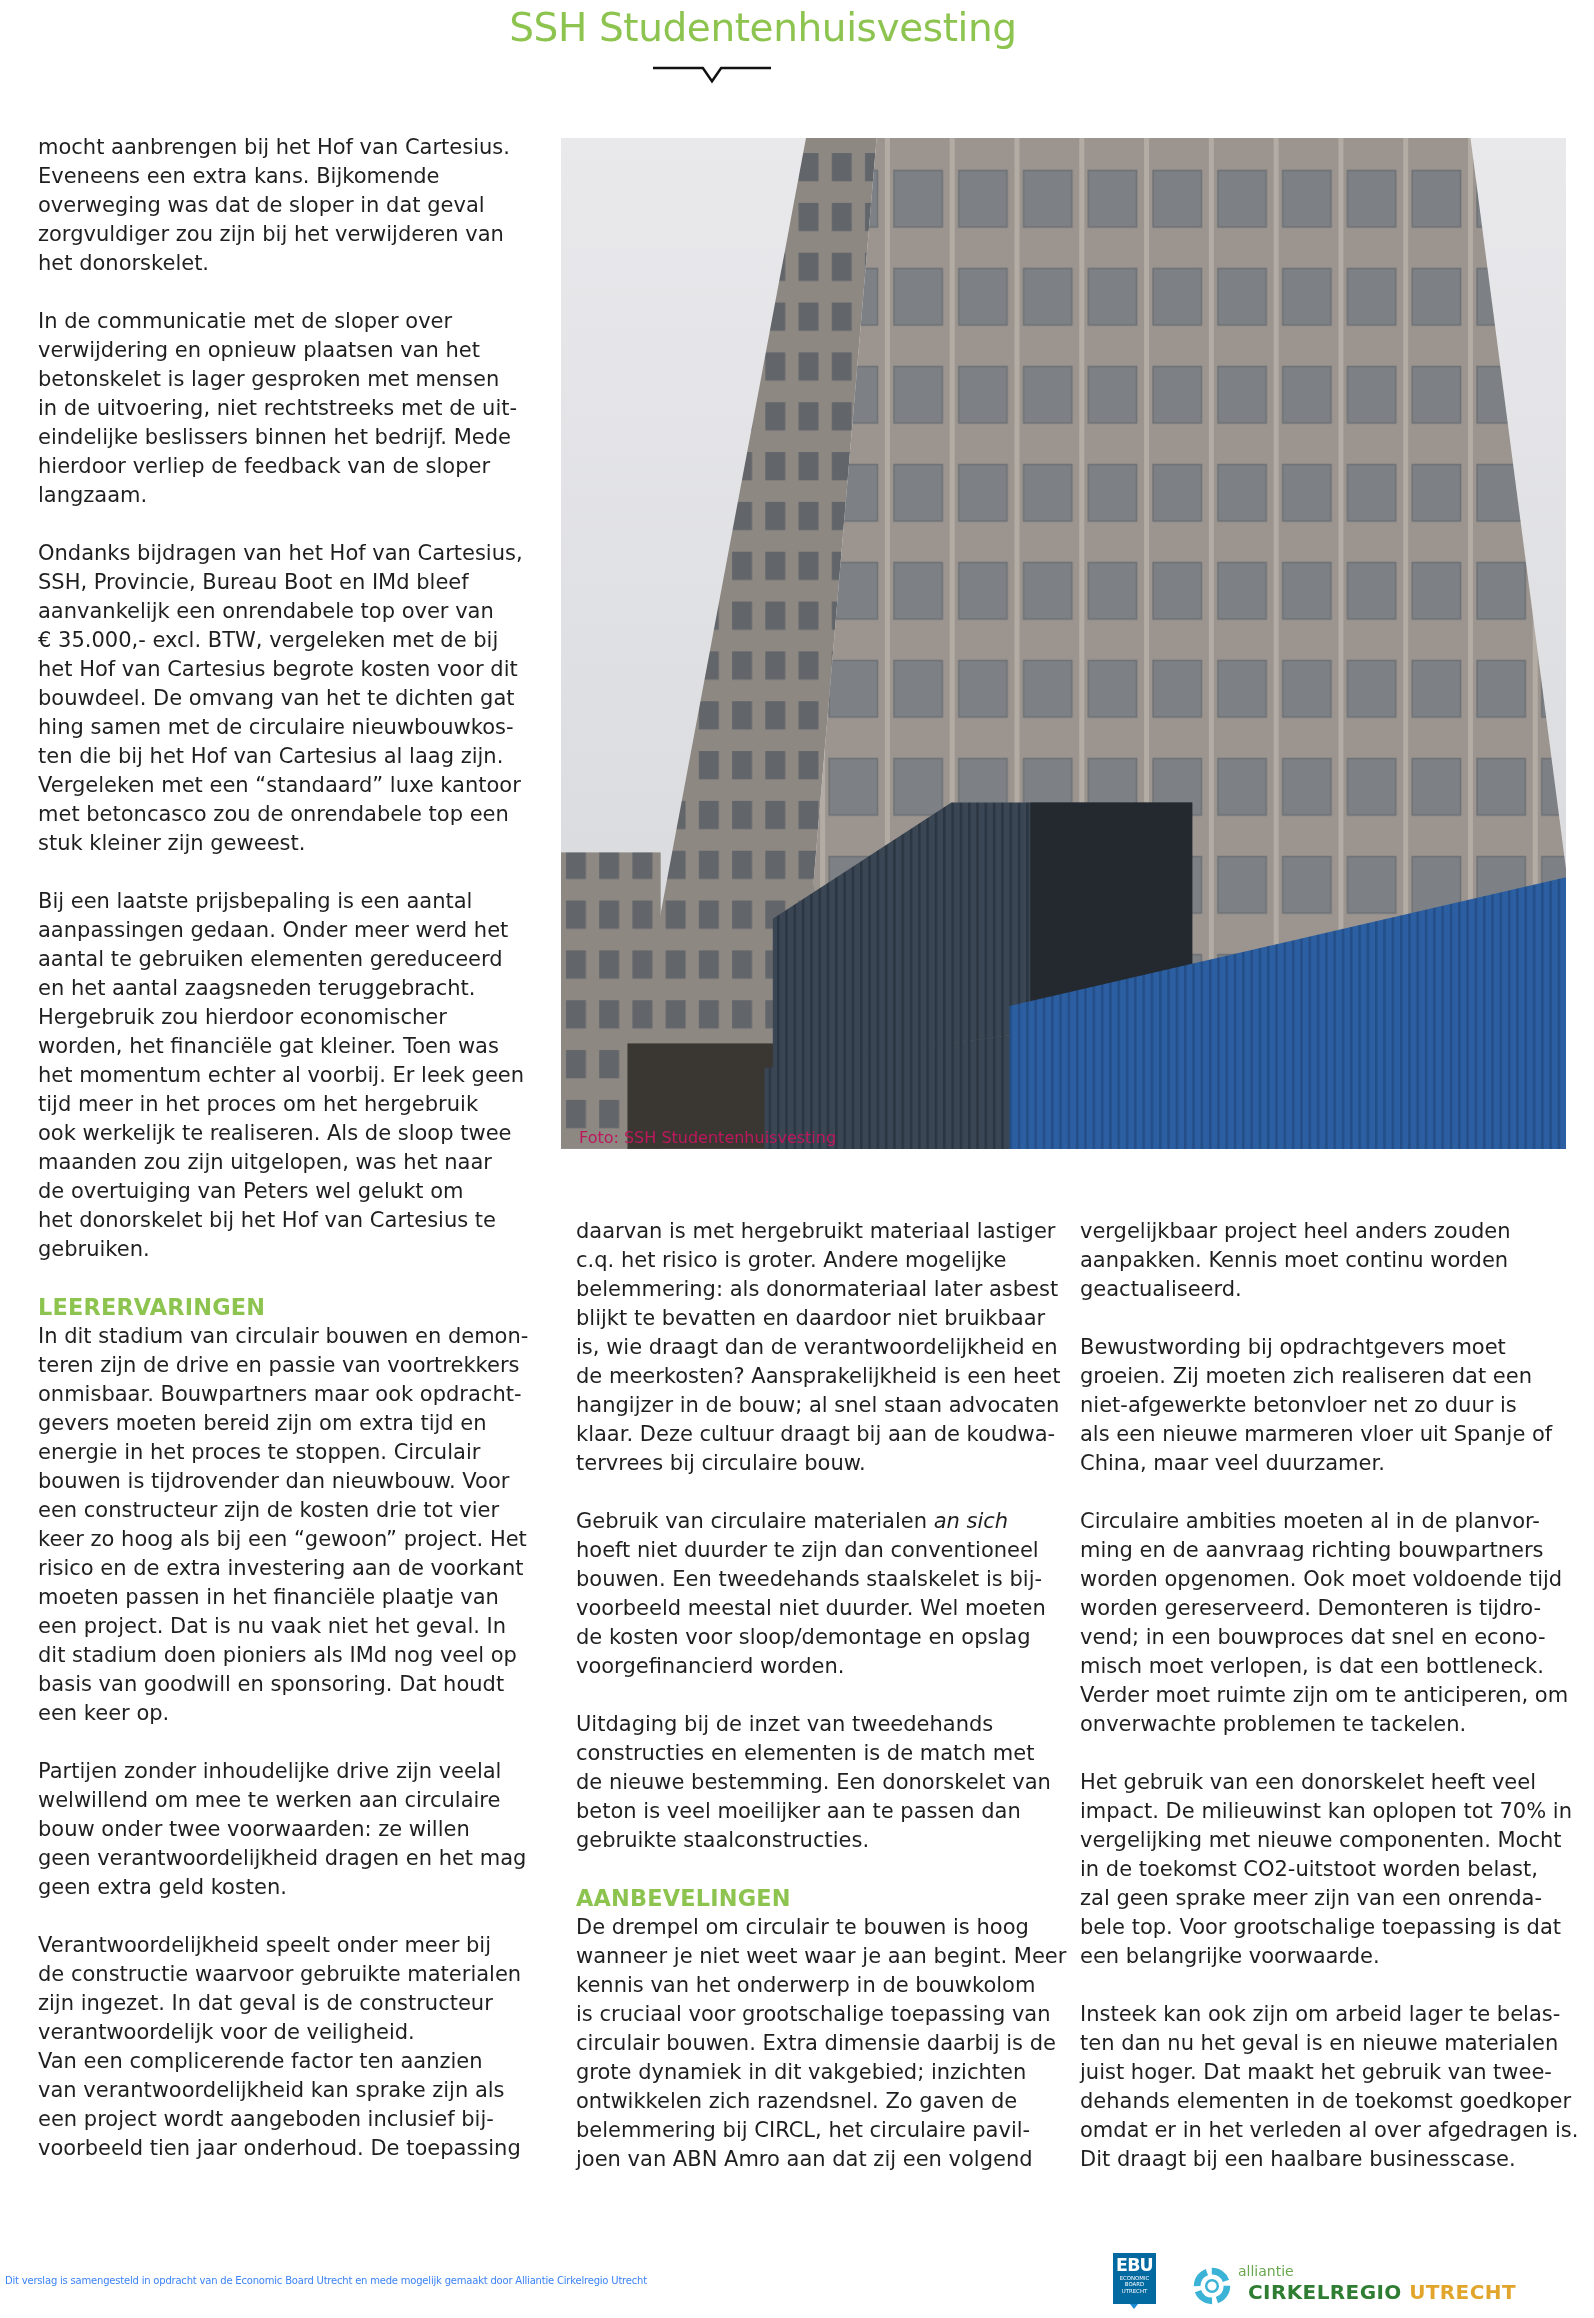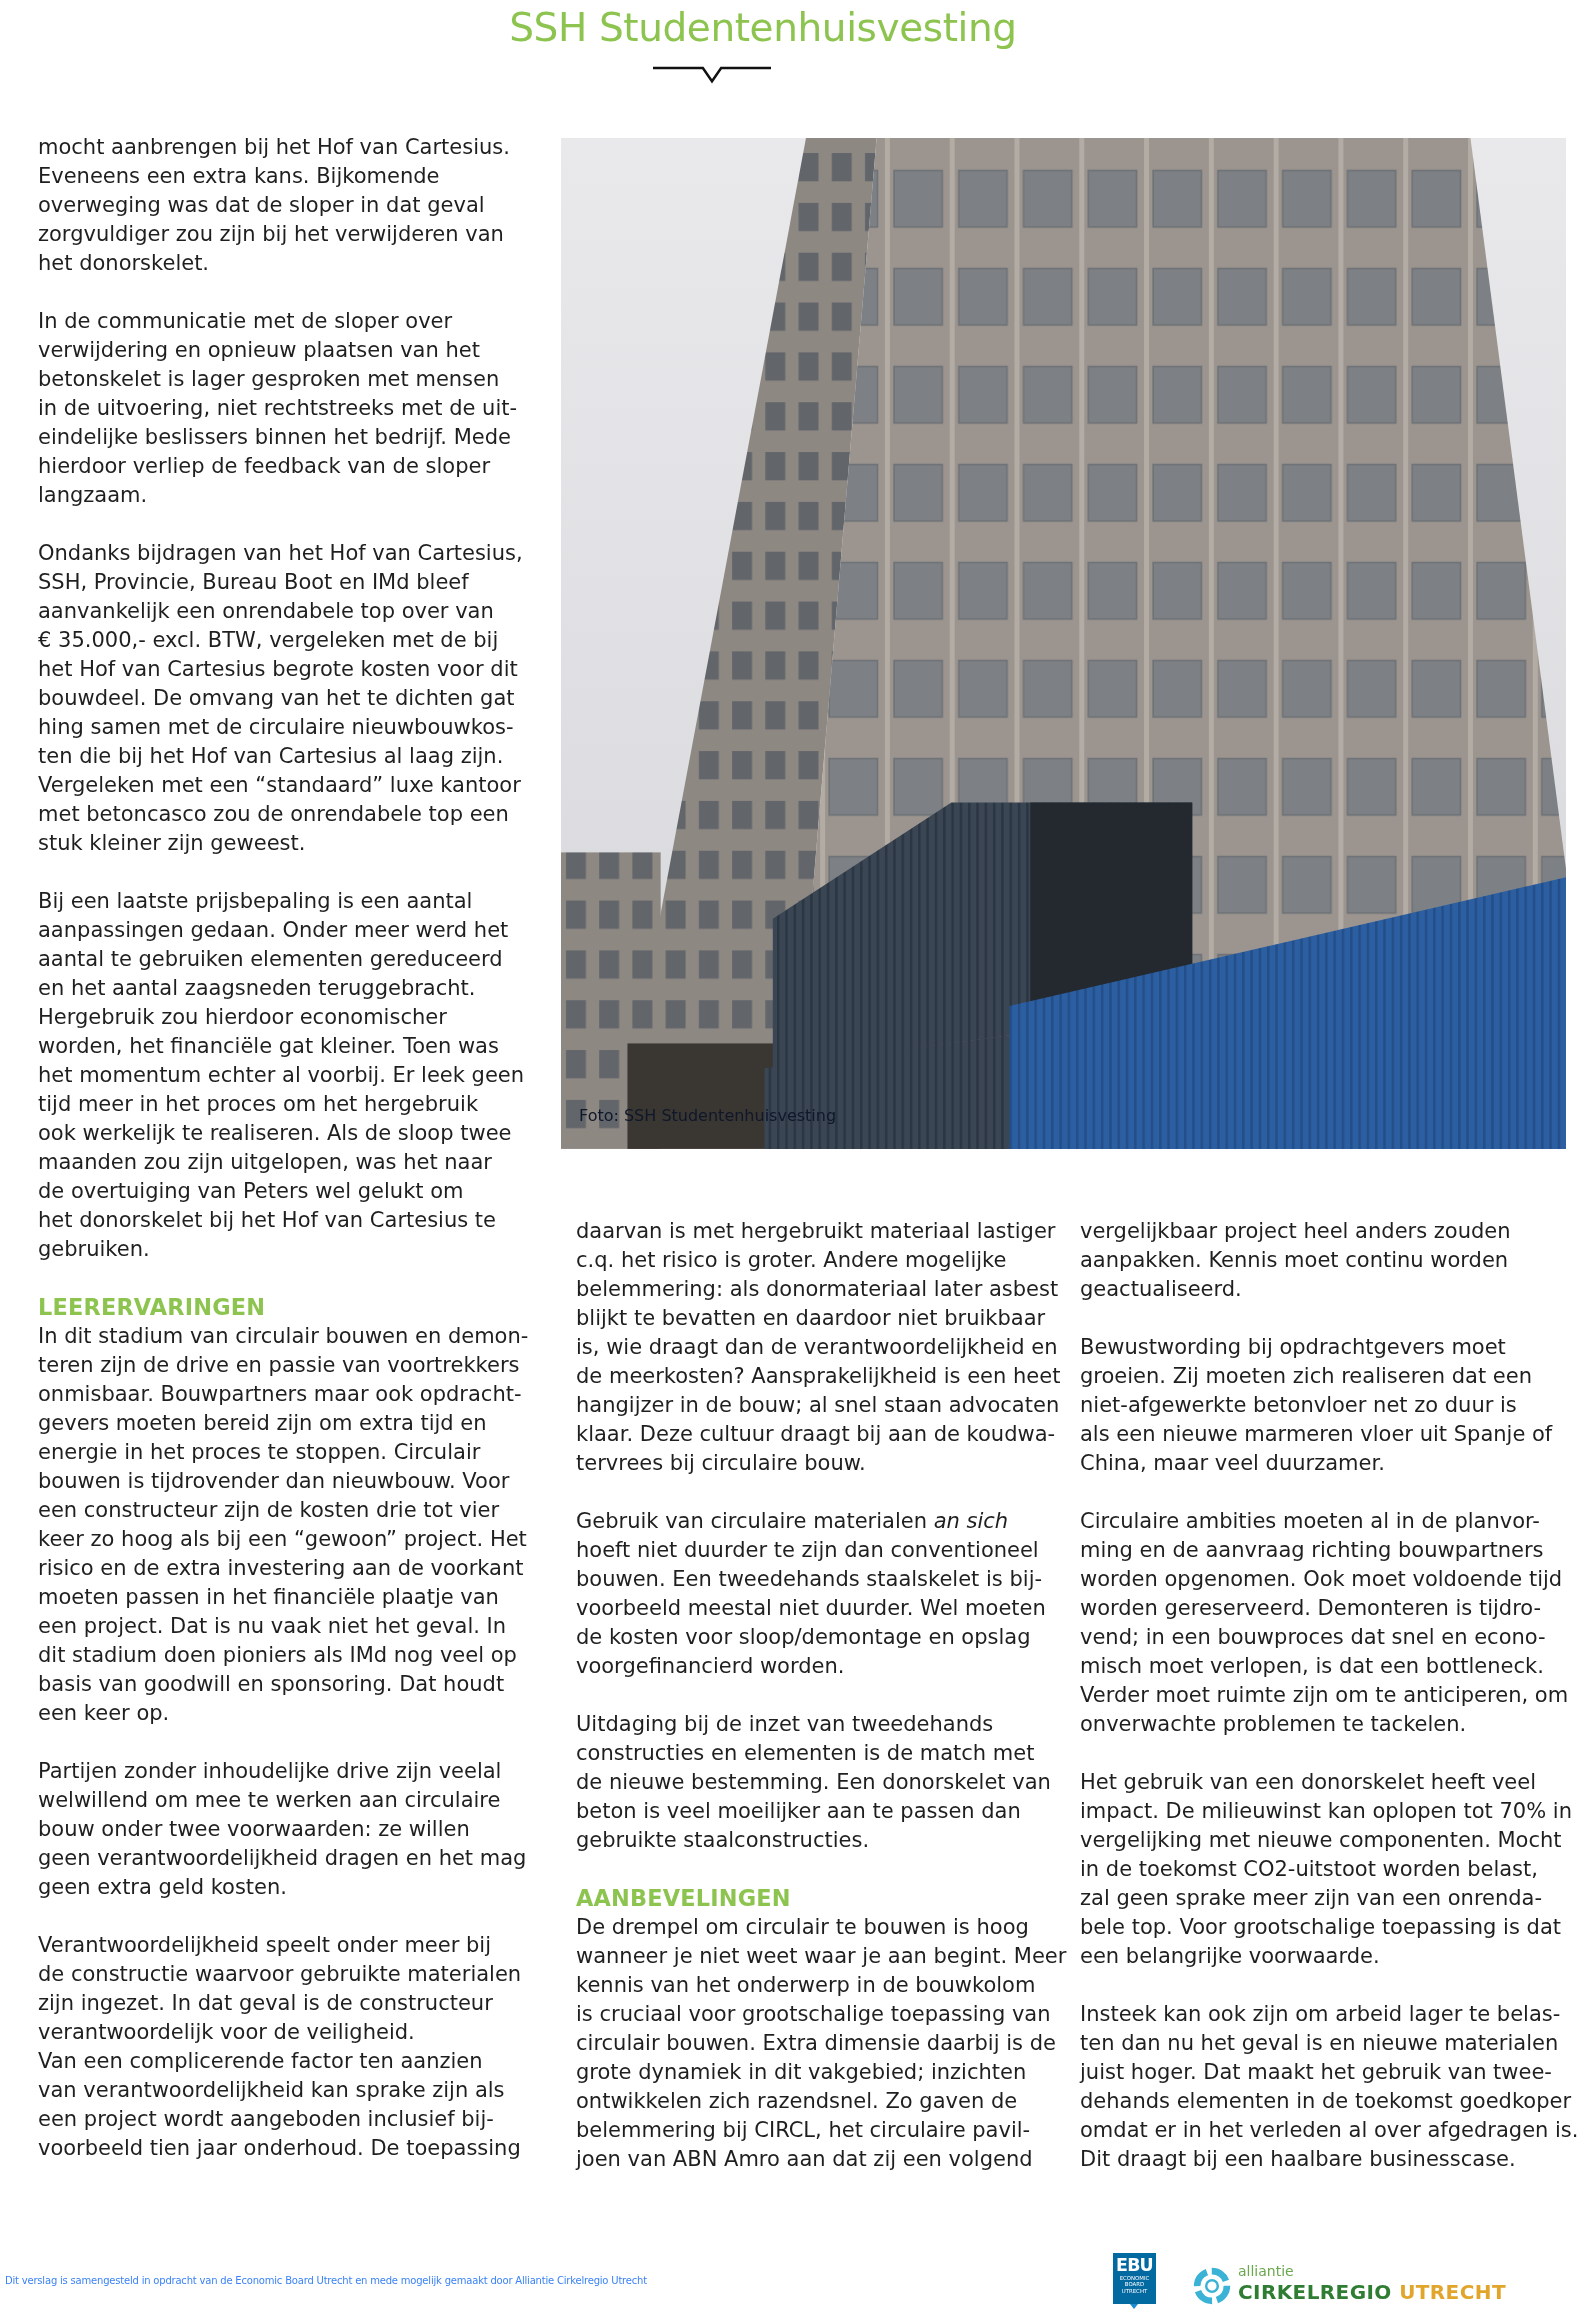--- a/index.html
+++ b/index.html
@@ -27,21 +27,21 @@
     margin-top: 0; letter-spacing: 0.2px;
   }
   em { font-style: italic; }
 
   .photo {
     position: absolute; left: 561px; top: 138px; width: 1005px; height: 1011px;
     overflow: hidden; background: #e7e7ea;
   }
   .photo svg { display: block; }
   .photo-caption {
-    position: absolute; left: 18px; bottom: 24px; color: #0f172a;
+    position: absolute; left: 18px; bottom: 2px; color: #be185d;
     font-size: 16px; font-family: "DejaVu Sans", sans-serif;
   }
 
   .footer-note {
     position: absolute; left: 5px; top: 2275px; font-size: 10px; color: #3b82f6;
     white-space: nowrap; letter-spacing: -0.2px; text-align: center;
   }
   .ebu-logo { position: absolute; left: 1113px; top: 2253px; width: 43px; width: 43px; }
   .ebu-box {
     width: 43px; height: 51px; background: #0369a1; color: #ffffff; text-align: center;
@@ -49,21 +49,21 @@
   }
   .ebu-box .ebu-mark { font-size: 17.4px; font-weight: bold; line-height: 20px; padding-top: 1.7px; letter-spacing: -0.8px; }
   .ebu-box .ebu-sub { font-size: 5.4px; line-height: 6.6px; }
   .ebu-tail {
     width: 0; height: 0; margin-left: 17.4px; border-left: 4.2px solid transparent;
     border-right: 4.2px solid transparent; border-top: 5px solid #1d8bd1;
   }
   .cirkel-logo { position: absolute; left: 1193px; top: 2265px; height: 42px; }
   .cirkel-icon { position: absolute; left: 0; top: 1.7px; width: 38px; height: 38px; }
   .cirkel-small { position: absolute; left: 45px; top: -1.7px; font-size: 14px; color: #6aa84f; white-space: nowrap; }
-  .cirkel-big { position: absolute; left: 45px; top: 15px; font-size: 20px; font-weight: bold; white-space: nowrap; letter-spacing: 0.4px; }
+  .cirkel-big { position: absolute; left: 55px; top: 15px; font-size: 20px; font-weight: bold; white-space: nowrap; letter-spacing: 0.4px; }
   .cirkel-big .c1 { color: #2e7d32; }
   .cirkel-big .c2 { color: #e2a52c; }
 </style>
 </head>
 <body>
 
 <header class="masthead">
   <div class="masthead-title">SSH Studentenhuisvesting</div>
   <svg class="masthead-ornament" viewBox="0 0 142 30">
     <polyline points="0,6 60,6 71,22 82,6 142,6" fill="none" stroke="#111" stroke-width="3"></polyline>

